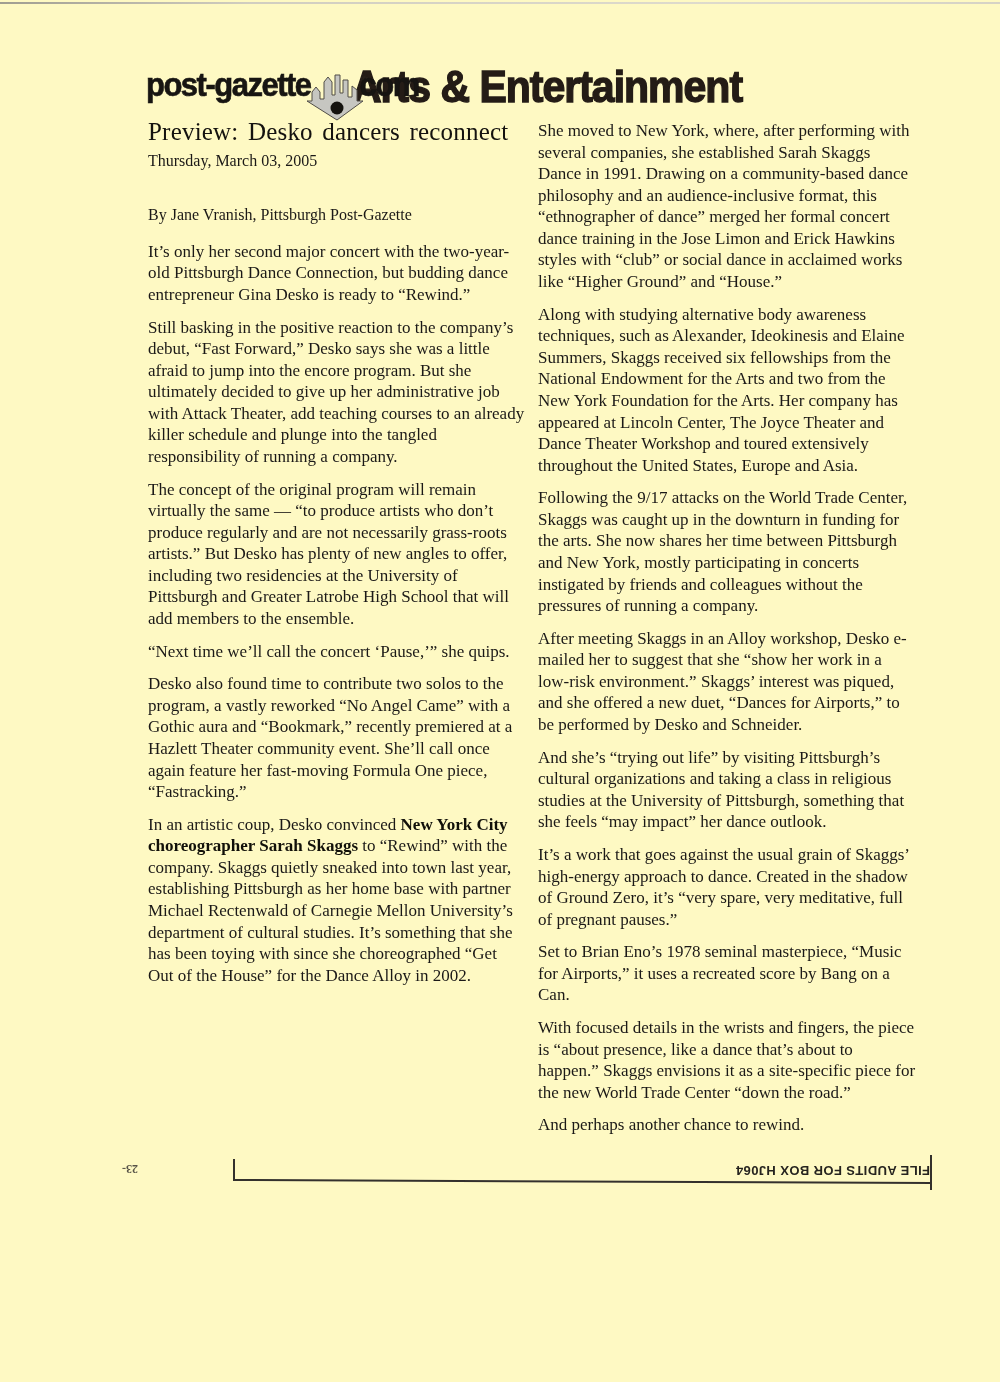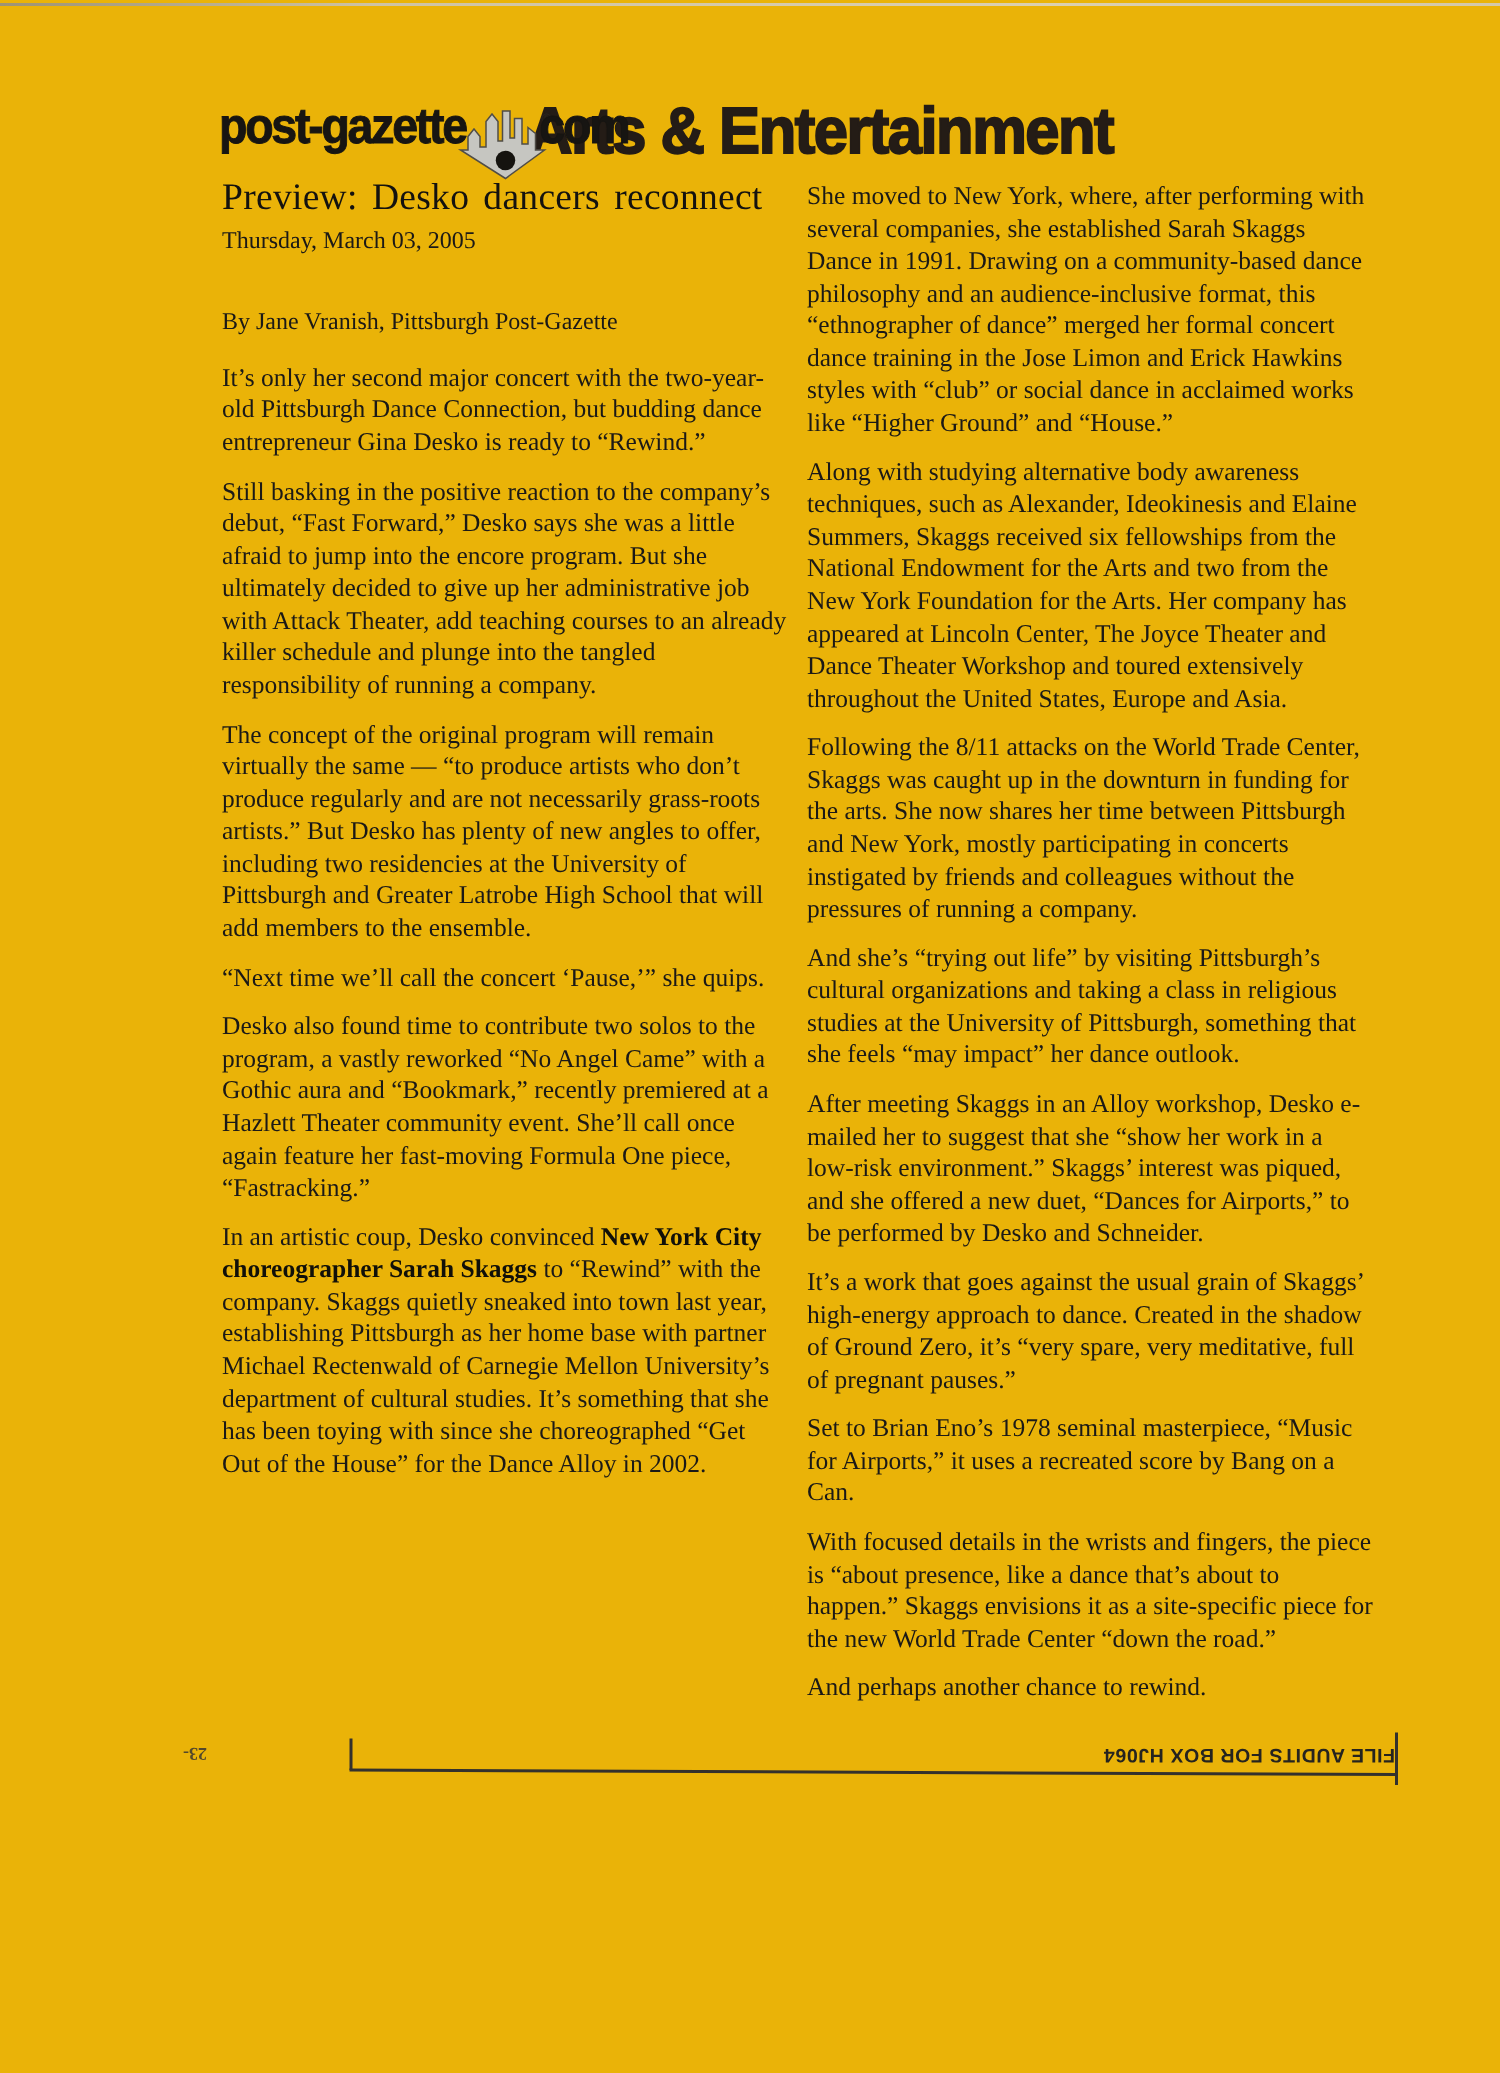--- a/index.html
+++ b/index.html
@@ -3,21 +3,21 @@
 <meta charset="utf-8">
 <style>
   html, body { margin: 0; padding: 0; }
   body { background: #d9d7d2; }
 
   .page {
     position: relative;
     width: 1000px;
     height: 1382px;
     margin: 0 auto;
-    background: #eab308;
+    background: #fef9c3;
     overflow: hidden;
     font-family: "Liberation Serif", serif;
     color: #1b1917;
   }
 
   .scan-edge-top {
     position: absolute;
     top: 2px; left: 0; width: 100%; height: 2px;
     background: linear-gradient(to right, #8f8d88, #c9c6c0 25%, #d8d5ce 70%, #cfccc6);
     opacity: .85;
@@ -174,23 +174,23 @@
     <p class="body">Still basking in the positive reaction to the company’s debut, “Fast Forward,” Desko says she was a little afraid to jump into the encore program. But she ultimately decided to give up her administrative job with Attack Theater, add teaching courses to an already killer schedule and plunge into the tangled responsibility of running a company.</p>
     <p class="body">The concept of the original program will remain virtually the same — “to produce artists who don’t produce regularly and are not necessarily grass-roots artists.” But Desko has plenty of new angles to offer, including two residencies at the University of Pittsburgh and Greater Latrobe High School that will add members to the ensemble.</p>
     <p class="body">“Next time we’ll call the concert ‘Pause,’” she quips.</p>
     <p class="body">Desko also found time to contribute two solos to the program, a vastly reworked “No Angel Came” with a Gothic aura and “Bookmark,” recently premiered at a Hazlett Theater community event. She’ll call once again feature her fast-moving Formula One piece, “Fastracking.”</p>
     <p class="body"><span>In an artistic coup, Desko convinced </span><b>New York City choreographer Sarah Skaggs</b><span> to “Rewind” with the company. Skaggs quietly sneaked into town last year, establishing Pittsburgh as her home base with partner Michael Rectenwald of Carnegie Mellon University’s department of cultural studies. It’s something that she has been toying with since she choreographed “Get Out of the House” for the Dance Alloy in 2002.</span></p>
   </div>
 
   <div class="col-right">
     <p class="body">She moved to New York, where, after performing with several companies, she established Sarah Skaggs Dance in 1991. Drawing on a community-based dance philosophy and an audience-inclusive format, this “ethnographer of dance” merged her formal concert dance training in the Jose Limon and Erick Hawkins styles with “club” or social dance in acclaimed works like “Higher Ground” and “House.”</p>
     <p class="body">Along with studying alternative body awareness techniques, such as Alexander, Ideokinesis and Elaine Summers, Skaggs received six fellowships from the National Endowment for the Arts and two from the New York Foundation for the Arts. Her company has appeared at Lincoln Center, The Joyce Theater and Dance Theater Workshop and toured extensively throughout the United States, Europe and Asia.</p>
-    <p class="body">Following the 8/11 attacks on the World Trade Center, Skaggs was caught up in the downturn in funding for the arts. She now shares her time between Pittsburgh and New York, mostly participating in concerts instigated by friends and colleagues without the pressures of running a company.</p>
+    <p class="body">Following the 9/17 attacks on the World Trade Center, Skaggs was caught up in the downturn in funding for the arts. She now shares her time between Pittsburgh and New York, mostly participating in concerts instigated by friends and colleagues without the pressures of running a company.</p>
+    <p class="body">After meeting Skaggs in an Alloy workshop, Desko e-mailed her to suggest that she “show her work in a low-risk environment.” Skaggs’ interest was piqued, and she offered a new duet, “Dances for Airports,” to be performed by Desko and Schneider.</p>
     <p class="body">And she’s “trying out life” by visiting Pittsburgh’s cultural organizations and taking a class in religious studies at the University of Pittsburgh, something that she feels “may impact” her dance outlook.</p>
-    <p class="body">After meeting Skaggs in an Alloy workshop, Desko e-mailed her to suggest that she “show her work in a low-risk environment.” Skaggs’ interest was piqued, and she offered a new duet, “Dances for Airports,” to be performed by Desko and Schneider.</p>
     <p class="body">It’s a work that goes against the usual grain of Skaggs’ high-energy approach to dance. Created in the shadow of Ground Zero, it’s “very spare, very meditative, full of pregnant pauses.”</p>
     <p class="body">Set to Brian Eno’s 1978 seminal masterpiece, “Music for Airports,” it uses a recreated score by Bang on a Can.</p>
     <p class="body">With focused details in the wrists and fingers, the piece is “about presence, like a dance that’s about to happen.” Skaggs envisions it as a site-specific piece for the new World Trade Center “down the road.”</p>
     <p class="body">And perhaps another chance to rewind.</p>
   </div>
 
   <div class="scan-line"></div>
   <div class="tick-left"></div>
   <div class="tick-right"></div>
   <div class="stamp">FILE AUDITS FOR BOX HJ064</div>

